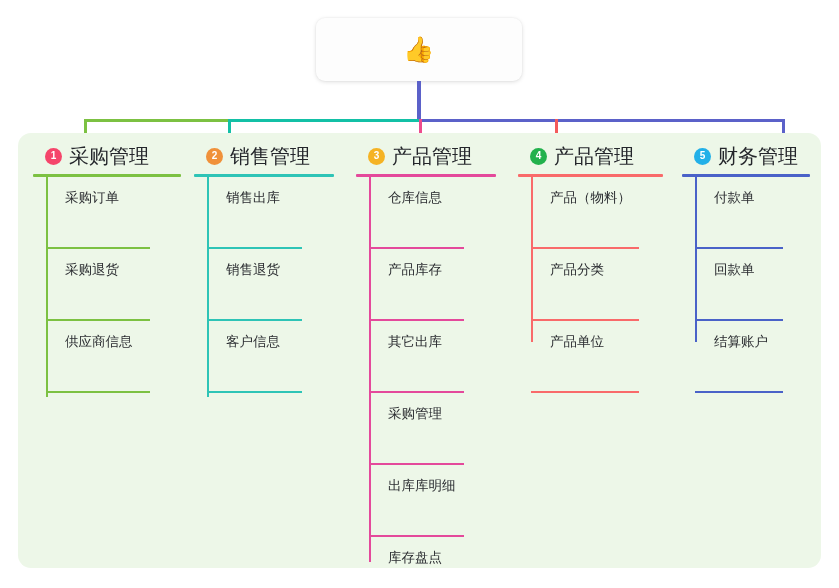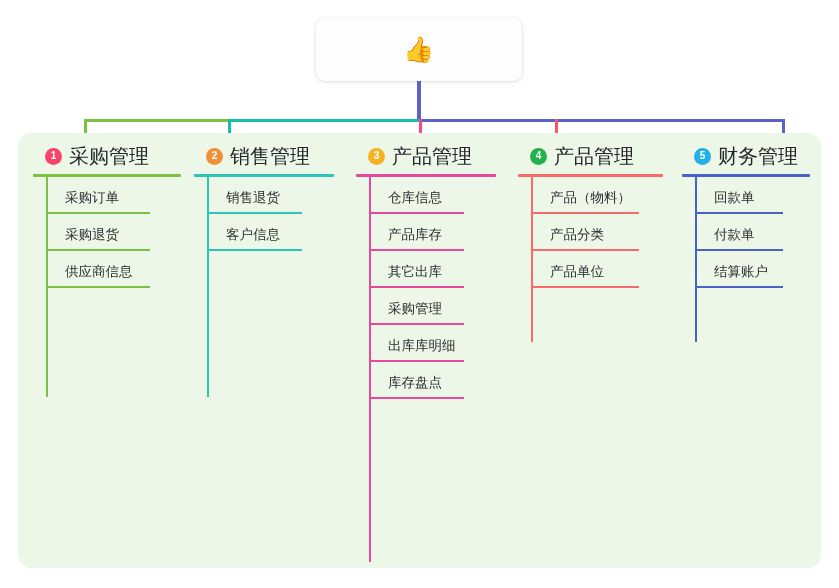--- a/index.html
+++ b/index.html
@@ -38,21 +38,21 @@
     width:17px;height:17px;border-radius:50%;
     display:flex;align-items:center;justify-content:center;
     color:#fff;font-size:10px;line-height:1;font-weight:bold;flex:0 0 auto;
   }
   .col-title{font-size:20px;color:#24262b;white-space:nowrap;}
   .head-rule{height:3px;border-radius:1px;margin-top:3px;}
 
   
   .comb{position:relative;margin-left:13px;}
   .spine{position:absolute;left:0;top:0;width:2px;}
-  .item{position:relative;height:37px;}
+  .item{position:relative;height:72px;}
   .item-label{
     position:absolute;left:19px;top:12px;
     font-size:13.5px;color:#2b2d31;white-space:nowrap;
   }
   .item-rule{position:absolute;left:0;bottom:0;height:2px;}
 </style>
 </head>
 <body>
 
 <div id="stage">
@@ -100,20 +100,24 @@
       </div>
       <div class="col" style="left: 194px;">
         <div class="col-head">
           <span class="badge" style="background: rgb(240, 145, 58);">2</span>
           <span class="col-title">销售管理</span>
         </div>
         <div class="head-rule" style="width: 140px; background: rgb(46, 196, 182);"></div>
         <div class="comb">
           <div class="spine" style="background: rgb(46, 196, 182); height: 220px;"></div>
           <div class="item">
+            <span class="item-label">销售出库</span>
+            <div class="item-rule" style="width: 95px; background: rgb(46, 196, 182);"></div>
+          </div>
+          <div class="item">
             <span class="item-label">销售退货</span>
             <div class="item-rule" style="width: 95px; background: rgb(46, 196, 182);"></div>
           </div>
           <div class="item">
             <span class="item-label">客户信息</span>
             <div class="item-rule" style="width: 95px; background: rgb(46, 196, 182);"></div>
           </div>
         </div>
       </div>
       <div class="col" style="left: 356px;">
@@ -174,28 +178,28 @@
       </div>
       <div class="col" style="left: 682px;">
         <div class="col-head">
           <span class="badge" style="background: rgb(34, 176, 232);">5</span>
           <span class="col-title">财务管理</span>
         </div>
         <div class="head-rule" style="width: 128px; background: rgb(74, 98, 200);"></div>
         <div class="comb">
           <div class="spine" style="background: rgb(74, 98, 200); height: 165px;"></div>
           <div class="item">
+            <span class="item-label">付款单</span>
+            <div class="item-rule" style="width: 88px; background: rgb(74, 98, 200);"></div>
+          </div>
+          <div class="item">
             <span class="item-label">回款单</span>
             <div class="item-rule" style="width: 88px; background: rgb(74, 98, 200);"></div>
           </div>
           <div class="item">
-            <span class="item-label">付款单</span>
-            <div class="item-rule" style="width: 88px; background: rgb(74, 98, 200);"></div>
-          </div>
-          <div class="item">
             <span class="item-label">结算账户</span>
             <div class="item-rule" style="width: 88px; background: rgb(74, 98, 200);"></div>
           </div>
         </div>
       </div>
     </div>
 
 </div>
 
 </body></html>

